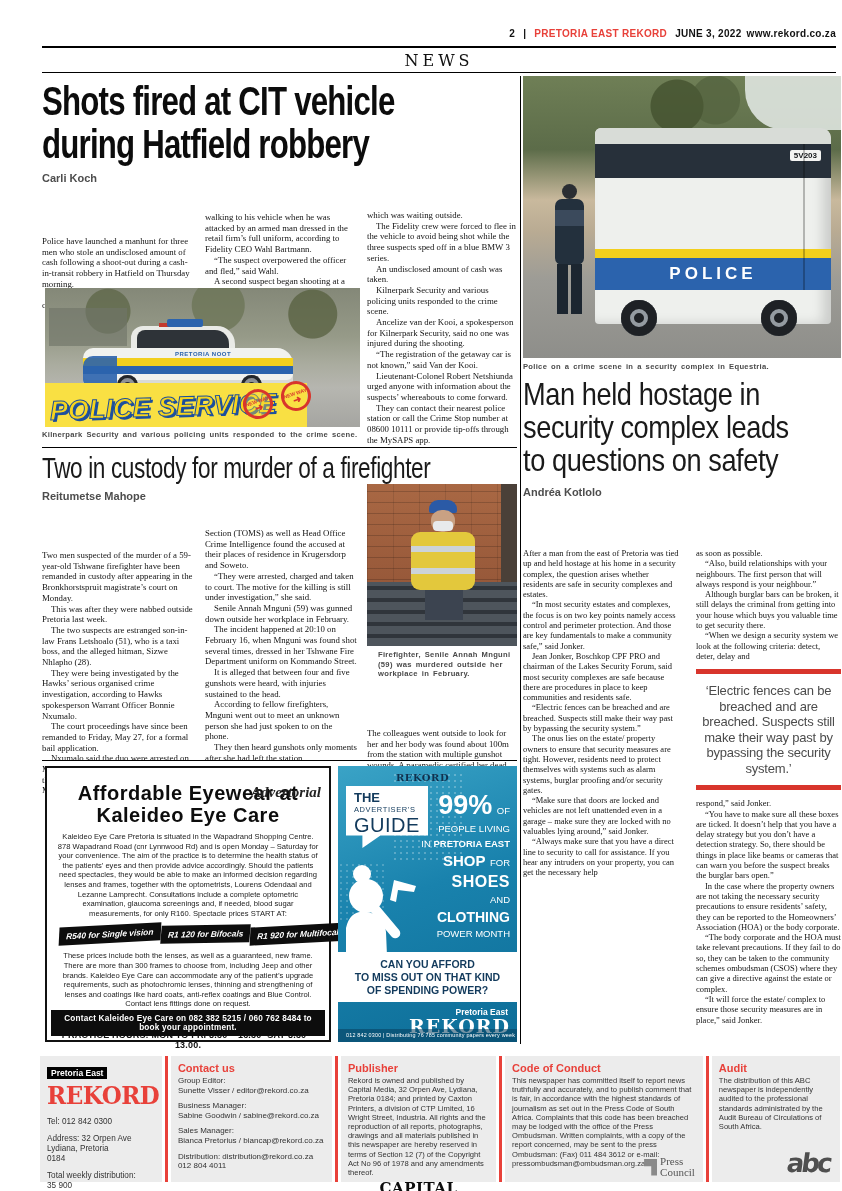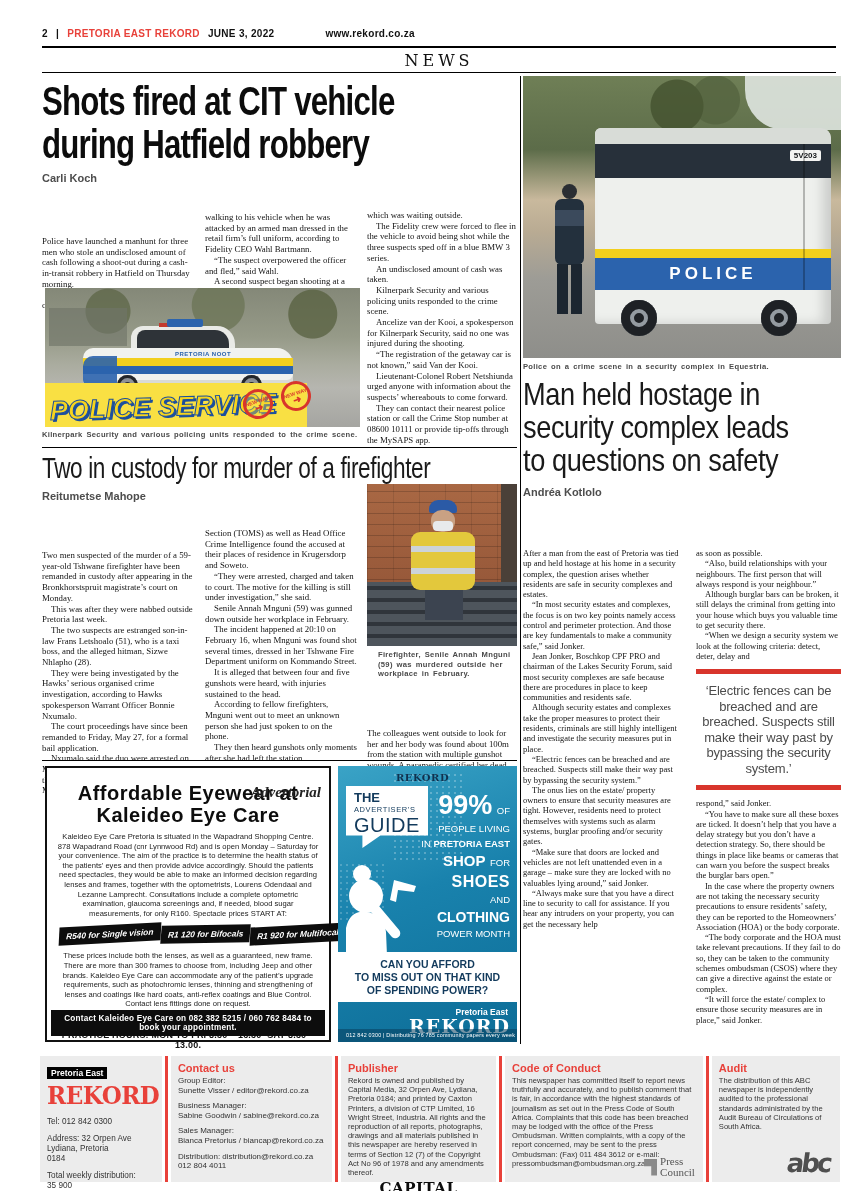--- a/index.html
+++ b/index.html
@@ -1,21 +1,21 @@
 <!DOCTYPE html>
 <html><head>
 <meta charset="utf-8">
 <style>
   html,body{margin:0;padding:0;background:#fff;}
   .page{position:relative;width:842px;height:1191px;background:#fff;overflow:hidden;
         font-family:"Liberation Sans",sans-serif;color:#111;}
 
   
-  .hmeta{position:absolute;top:28px;left:42px;width:794px;display:flex;justify-content:flex-start;
-         font-size:10px;font-weight:bold;letter-spacing:.3px;gap:46px;}
+  .hmeta{position:absolute;top:28px;left:42px;width:794px;display:flex;justify-content:flex-end;
+         font-size:10px;font-weight:bold;letter-spacing:.3px;}
   .hmeta .red{color:#e8413a;}
   .hmeta span{margin-right:5px;}
   .rule{position:absolute;background:#000;}
   .news-label{position:absolute;top:51px;left:42px;width:794px;text-align:center;
               font-family:"DejaVu Serif",serif;font-size:16px;letter-spacing:4px;color:#111;}
 
   
   .hl{position:absolute;font-weight:bold;white-space:nowrap;transform-origin:0 0;color:#0c0c0c;}
   .hl1{font-size:40px;line-height:43px;letter-spacing:-1px;transform:scaleX(.78);}
   .hl2{font-size:29px;font-weight:400;color:#1a1a1a;letter-spacing:-.5px;transform:scaleX(.78);}
@@ -328,21 +328,20 @@
 
   <div class="hl hl3" style="left:523px;top:378px;">Man held hostage in</div>
   <div class="hl hl3" style="left:523px;top:411px;">security complex leads</div>
   <div class="hl hl3" style="left:523px;top:444px;">to questions on safety</div>
   <div class="byline" style="left:523px;top:486px;">Andréa Kotlolo</div>
 
   <div class="bt rbody" style="left:523px;top:506px;width:158px;height:538px;">
       <p>After a man from the east of Pretoria was tied up and held hostage at his home in a security complex, the question arises whether residents are safe in security complexes and estates.</p>
       <p>“In most security estates and complexes, the focus is on two key points namely access control and perimeter protection. And those are key fundamentals to make a community safe,” said Jonker.</p>
       <p>Jean Jonker, Boschkop CPF PRO and chairman of the Lakes Security Forum, said most security complexes are safe because there are procedures in place to keep communities and residents safe.</p>
-      <p>Although security estates and complexes take the proper measures to protect their residents, criminals are still highly intelligent and investigate the security measures put in place.</p>
       <p>“Electric fences can be breached and are breached. Suspects still make their way past by bypassing the security system.”</p>
       <p>The onus lies on the estate/ property owners to ensure that security measures are tight. However, residents need to protect themselves with systems such as alarm systems, burglar proofing and/or security gates.</p>
       <p>“Make sure that doors are locked and vehicles are not left unattended even in a garage – make sure they are locked with no valuables lying around,” said Jonker.</p>
       <p>“Always make sure that you have a direct line to security to call for assistance. If you hear any intruders on your property, you can get the necessary help</p>
     </div>
 
   <div class="bt rbody" style="left:696px;top:506px;width:145px;height:538px;">
     <div>
         <p>as soon as possible.</p>
         <p>“Also, build relationships with your neighbours. The first person that will always respond is your neighbour.”</p>

